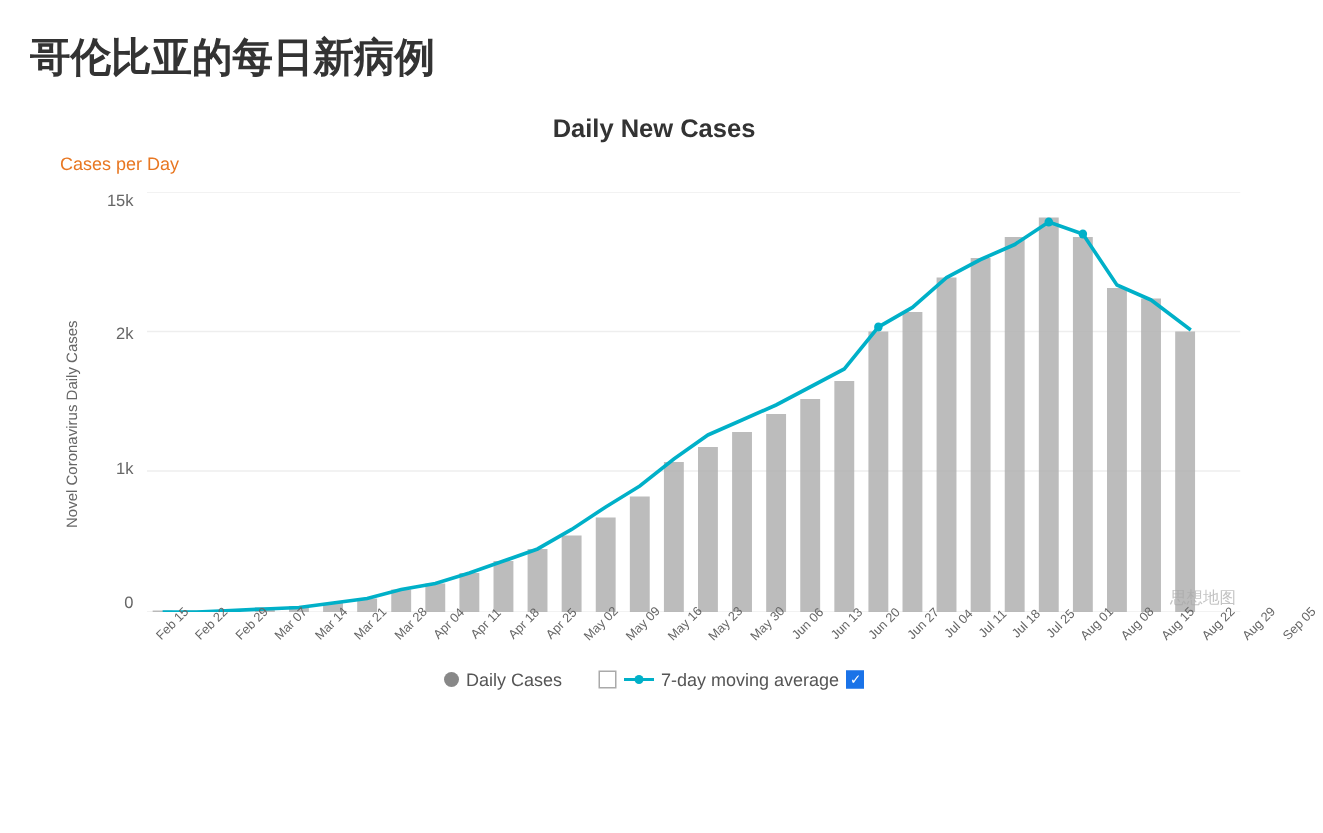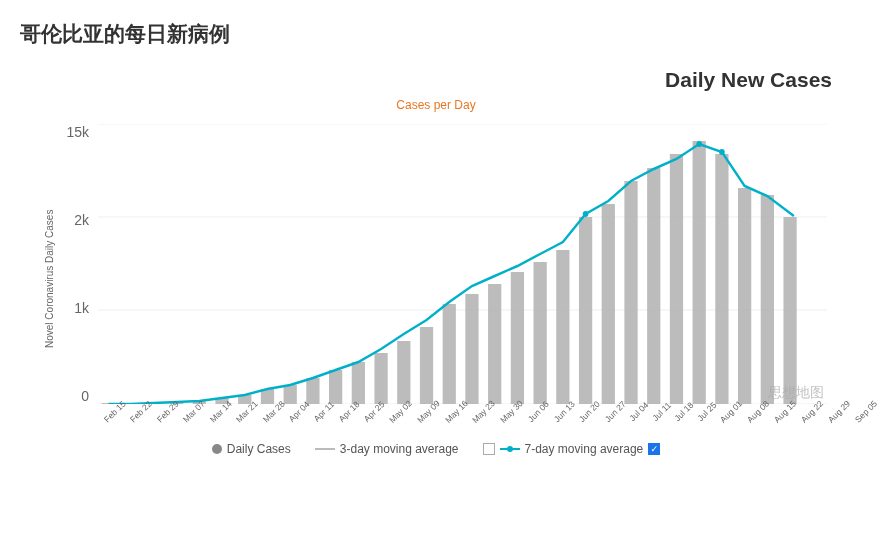--- a/index.html
+++ b/index.html
@@ -4,40 +4,39 @@
   <style>
     * { box-sizing: border-box; margin: 0; padding: 0; }
     body {
       font-family: Arial, sans-serif;
       background: #fff;
       width: 882px;
       min-height: 555px;
       padding: 20px 30px 20px 20px;
     }
     .page-title {
-      font-size: 21px;
+      font-size: 27px;
       font-weight: bold;
       color: #333;
       margin-bottom: 10px;
       font-family: 'SimHei', 'Microsoft YaHei', sans-serif;
     }
     .chart-container {
       width: 100%;
       background: #fff;
       padding: 10px 20px;
     }
     .chart-title {
-      text-align: right;
-      font-size: 21px;
+      text-align: center;
+      font-size: 17px;
       font-weight: bold;
       color: #333;
       margin-bottom: 4px;
     }
     .chart-subtitle {
-      text-align: center;
       font-size: 12px;
       color: #e87722;
       line-height: 1.5;
       margin-bottom: 10px;
     }
     .chart-area {
       position: relative;
       width: 100%;
       height: 310px;
       display: flex;
@@ -62,21 +61,21 @@
       position: absolute;
       left: 0;
       top: 0;
       bottom: 30px;
       width: 35px;
       display: flex;
       flex-direction: column-reverse;
       justify-content: space-between;
     }
     .y-tick {
-      font-size: 14px;
+      font-size: 11px;
       color: #666;
       text-align: right;
       padding-right: 4px;
     }
     .chart-plot {
       position: absolute;
       left: 40px;
       right: 5px;
       top: 0;
       bottom: 30px;
@@ -157,21 +156,21 @@
       display: inline-flex;
       align-items: center;
       justify-content: center;
       color: white;
       font-size: 9px;
     }
     .watermark {
       position: absolute;
       bottom: 32px;
       right: 8px;
-      font-size: 14px;
+      font-size: 11px;
       color: #aaa;
       opacity: 0.7;
     }
     .grid-line {
       stroke: #eee;
       stroke-width: 1;
     }
   </style>
 </head>
 <body>
@@ -342,23 +341,19 @@
       <div class="watermark">思想地图</div>
     </div>
   </div>
 
   <div class="legend">
     <div class="legend-item">
       <div class="legend-dot"></div>
       <span>Daily Cases</span>
     </div>
     <div class="legend-item">
-      <div class="legend-line-3day"></div>
-      <span>3-day moving average</span>
-    </div>
-    <div class="legend-item">
       <div class="legend-checkbox"></div>
       <div class="legend-line-7day"></div>
       <span>7-day moving average</span>
       <div class="legend-checkbox-checked">✓</div>
     </div>
   </div>
 </div>
 
 </body></html>

